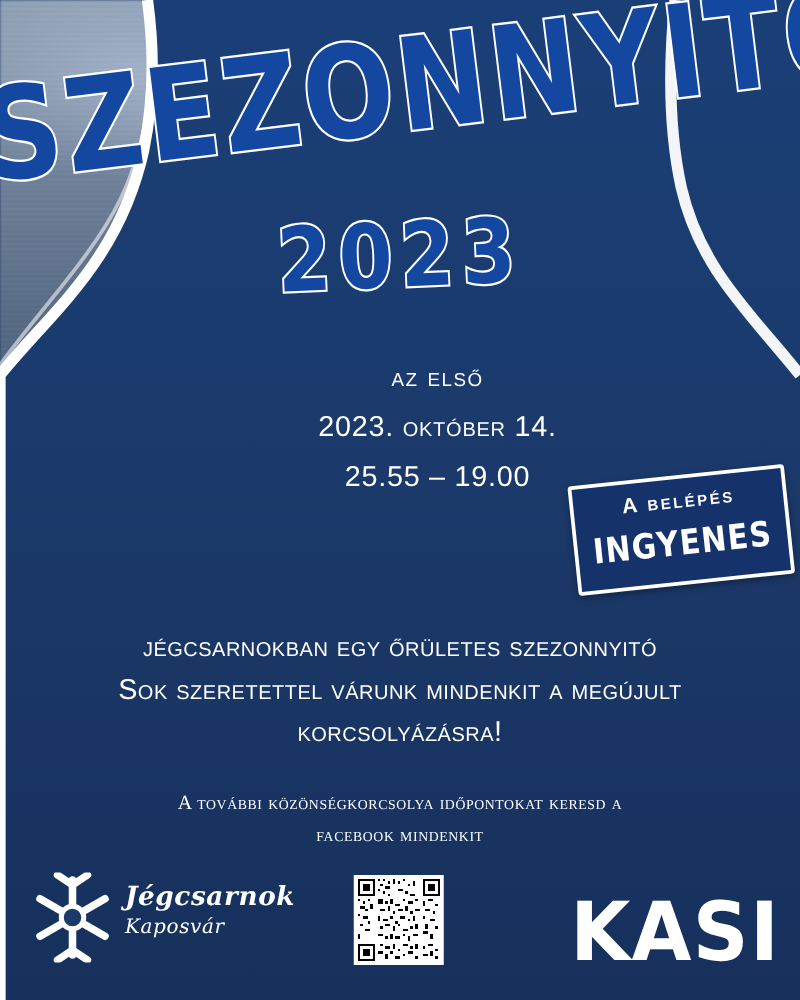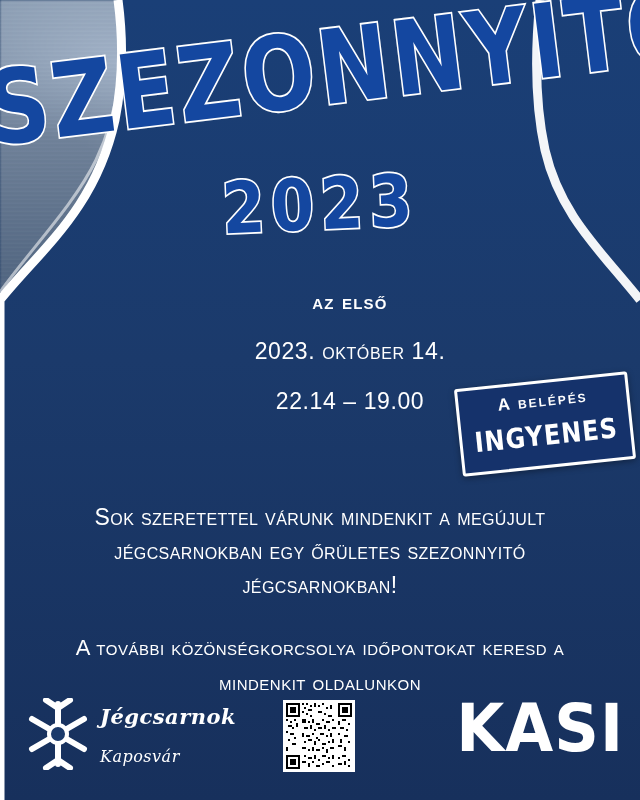--- a/index.html
+++ b/index.html
@@ -101,28 +101,27 @@
     font-family: "Liberation Sans", sans-serif;
     font-size: 22px;
     letter-spacing: 1.2px;
     line-height: 1.45;
     font-variant: small-caps;
     text-transform: lowercase;
     font-weight: 400;
   }
   .info-line.caps {
     font-variant: small-caps;
-    font-weight: bold;
   }
   .info-date {
     font-family: "Liberation Sans", sans-serif;
     font-size: 23px;
     letter-spacing: 0.6px;
     line-height: 1.5;
-    margin-top: 16px;
+    margin-top: 6px;
     font-variant: small-caps;
   }
 
   
   .stamp {
     position: absolute;
     left: 458px;
     top: 380px;
     width: 168px;
     height: 82px;
@@ -173,22 +172,22 @@
   }
   .sub {
     position: absolute;
     left: 30px;
     top: 630px;
     width: 580px;
     text-align: center;
     color: #ffffff;
   }
   .sub-line {
-    font-family: Liberation Sans, sans-serif;
-    font-size: 22px;
+    font-family: Liberation Serif, serif;
+    font-size: 16px;
     letter-spacing: .5px;
     line-height: 1.6;
     font-variant: small-caps;
   }
 
   
   .footer {
     position: absolute;
     left: 0;
     bottom: 18px;
@@ -220,38 +219,38 @@
     font-weight: 700;
     font-style: italic;
     font-size: 21px;
     letter-spacing: .5px;
     line-height: 1;
   }
   .ice-text .t2 {
     font-family: "DejaVu Serif", serif;
     font-style: italic;
     font-size: 16px;
-    margin-top: 20px;
+    margin-top: 4px;
     letter-spacing: .5px;
   }
   .qr {
     position: absolute;
     left: 283px;
     top: 8px;
     width: 72px;
     height: 72px;
     background: #ffffff;
     padding: 3px;
     box-sizing: border-box;
   }
   .qr svg { display: block; }
   .logo-kasi {
     position: absolute;
     right: 16px;
-    top: 0;
+    top: 17px;
     width: 230px;
     height: 74px;
   }
   .kasi-text {
     font-family: "DejaVu Sans", sans-serif;
     font-weight: 700;
     font-size: 62px;
     color: #ffffff;
     letter-spacing: 1px;
     line-height: 74px;
@@ -288,37 +287,37 @@
   </div>
 
   <div class="title-wrap">
     <div class="title">SZEZONNYITÓ</div>
   </div>
   <div class="year">2023</div>
 
   <div class="info-block">
     <div class="info-line caps">Az első</div>
     <div class="info-date">2023. október 14.</div>
-    <div class="info-date">22.14 – 19.00</div>
+    <div class="info-date">25.55 – 19.00</div>
   </div>
 
   <div class="stamp">
     <div class="s1">A belépés</div>
     <div class="s2">ingyenes</div>
   </div>
 
   <div class="message">
+    <div class="msg-line">jégcsarnokban egy őrületes szezonnyitó</div>
     <div class="msg-line">Sok szeretettel várunk mindenkit a megújult</div>
-    <div class="msg-line">jégcsarnokban egy őrületes szezonnyitó</div>
-    <div class="msg-line">jégcsarnokban!</div>
+    <div class="msg-line">korcsolyázásra!</div>
   </div>
 
   <div class="sub">
     <div class="sub-line">A további közönségkorcsolya időpontokat keresd a</div>
-    <div class="sub-line">mindenkit oldalunkon</div>
+    <div class="sub-line">facebook mindenkit</div>
   </div>
 
   <div class="footer">
 
     <div class="logo-ice">
       <svg class="snowflake" viewBox="0 0 72 72">
         <g stroke="#ffffff" stroke-width="6" stroke-linecap="round" fill="none">
           <line x1="36" y1="6" x2="36" y2="66"></line>
           <line x1="10" y1="21" x2="62" y2="51"></line>
           <line x1="10" y1="51" x2="62" y2="21"></line>

